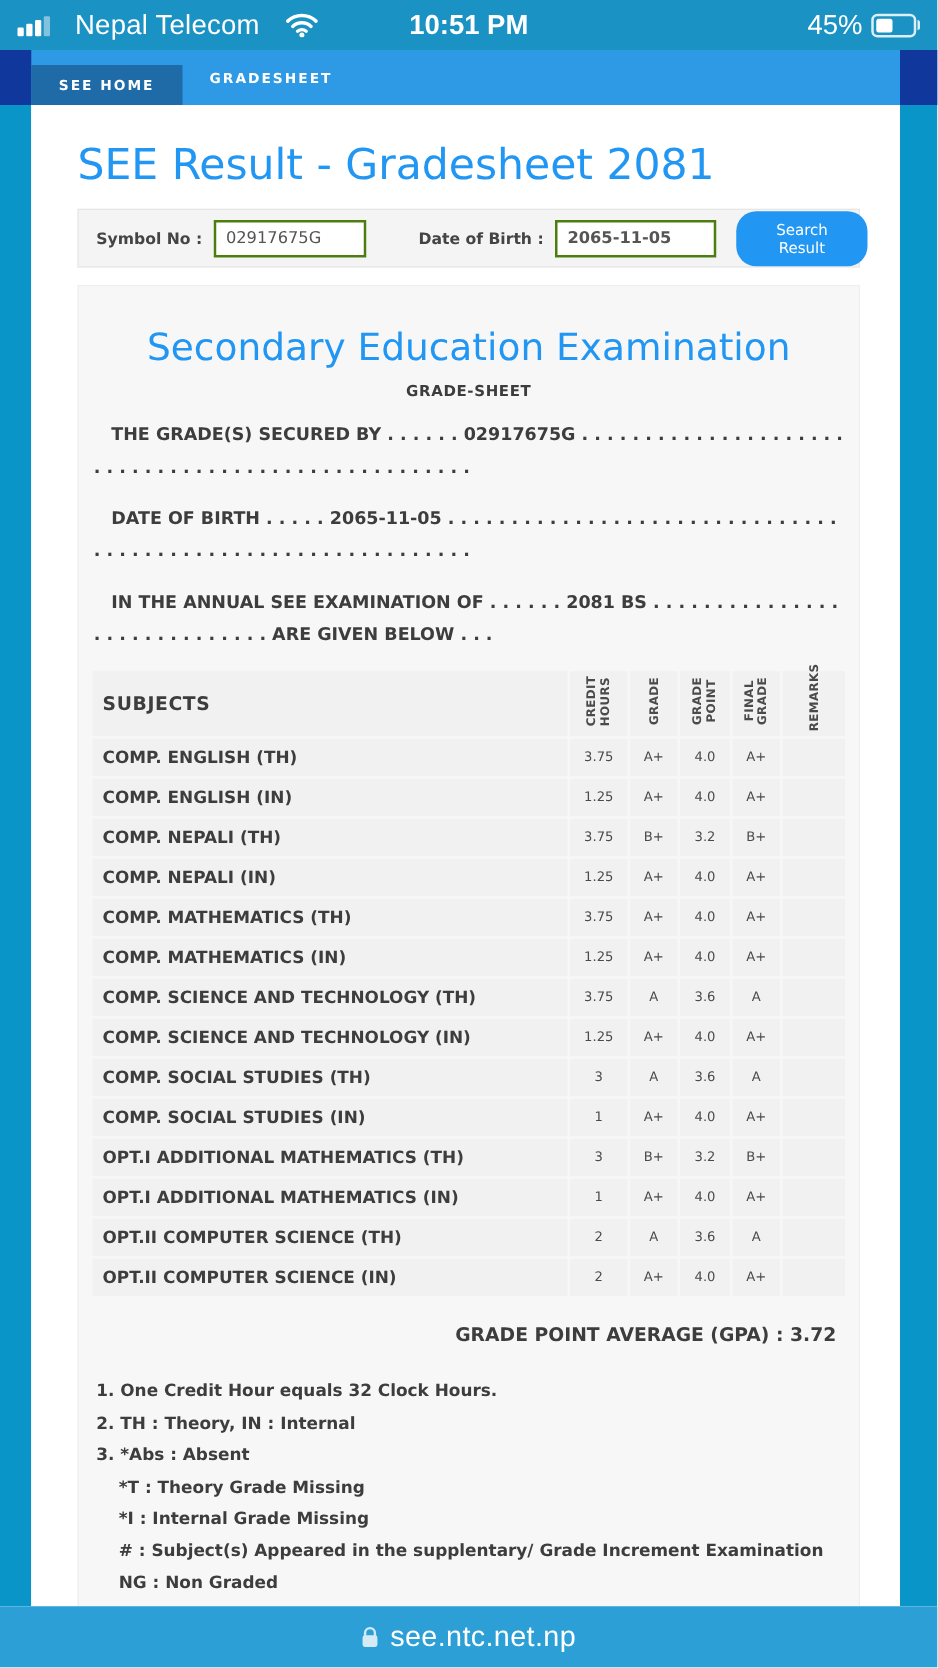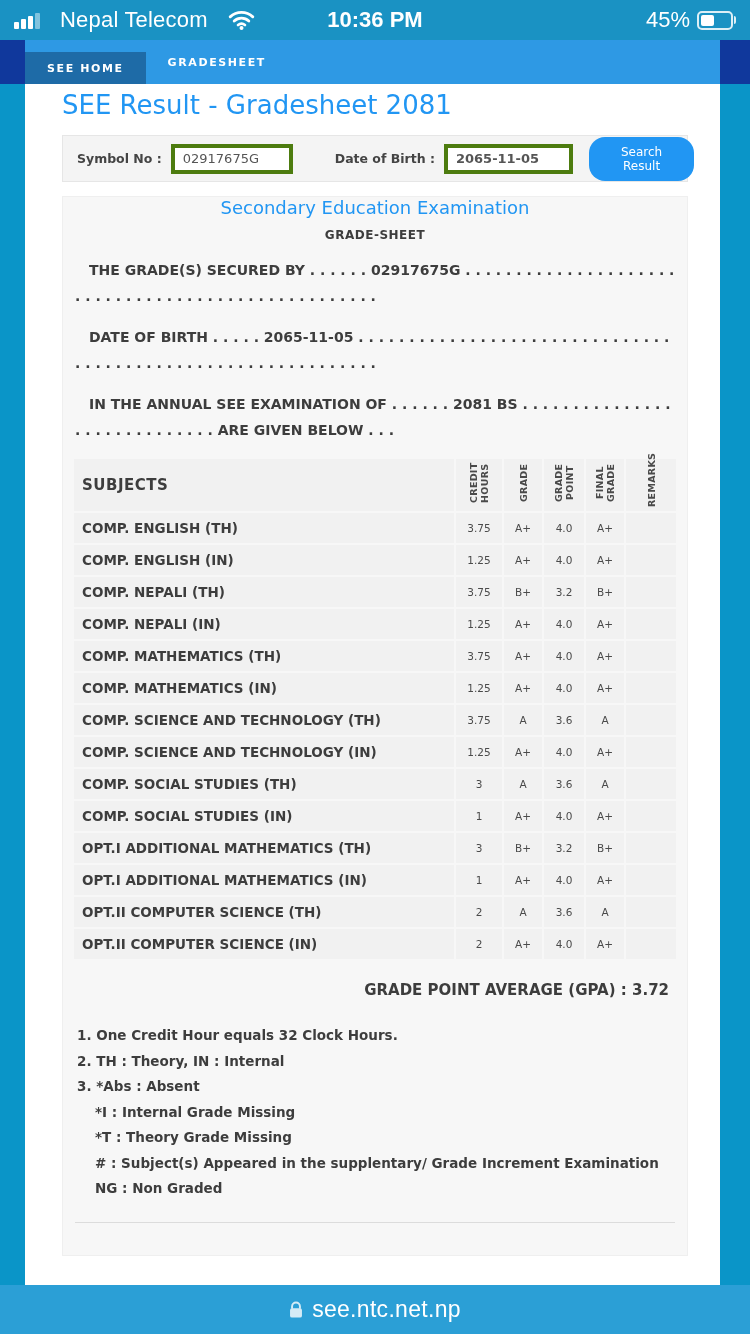--- a/index.html
+++ b/index.html
@@ -35,36 +35,36 @@
   .nav-tab{display:flex;align-items:center;padding:0 22px;color:#fff;font-size:11px;font-weight:700;
     letter-spacing:1.6px;cursor:pointer;}
   .nav-tab.active{background:var(--nav-active);margin-top:12px;}
 
   
   .main{flex:1 1 auto;display:flex;overflow:hidden;}
   .strip{flex:0 0 auto;background:var(--strip);}
   .strip.l{width:25px;} .strip.r{width:30px;}
   .content{flex:1;background:#fff;overflow:hidden;}
 
-  .page-title{margin:6px 0 0 37px;font-size:26px;color:var(--accent);font-weight:400;}
+  .page-title{margin:28px 0 0 37px;font-size:34px;color:var(--accent);font-weight:400;}
 
   .form-row{margin:15px 0 0 37px;width:626px;height:47px;background:#f4f4f4;border:1px solid #e6e6e6;
     display:flex;align-items:center;padding:0 14px;}
   .form-row label{font-size:12.5px;font-weight:700;color:#444;white-space:nowrap;}
-  .form-row input{height:30px;border:4px solid #4d7c0f;background:#fff;font-size:13px;color:#555;
+  .form-row input{height:30px;border:2px solid #4d7c0f;background:#fff;font-size:13px;color:#555;
     padding:0 8px;font-family:inherit;}
   .inp-symbol{width:122px;margin-left:9px;}
   .lbl-dob{margin-left:42px;}
   .inp-dob{width:129px;margin-left:9px;font-weight:bold;}
   .search-btn{margin-left:16px;background:var(--accent);color:#fff;border:none;border-radius:16px;
     font-size:12px;padding:8px 32px;font-family:inherit;cursor:pointer;}
 
   .card{margin:14px 0 0 37px;width:626px;min-height:1060px;background:var(--card);
     border:1px solid #efefef;padding-bottom:30px;}
-  .sheet-heading{text-align:center;font-size:18px;color:var(--accent);font-weight:400;}
+  .sheet-heading{margin-top:32px;text-align:center;font-size:30px;color:var(--accent);font-weight:400;}
   .sheet-sub{margin-top:10px;text-align:center;font-size:12px;font-weight:700;color:var(--text);letter-spacing:.5px;}
 
   .para{margin:15px 12px 0;color:var(--text);font-weight:700;font-size:14px;line-height:26px;}
   .para .l1{text-indent:14px;}
   .para div{white-space:nowrap;overflow:hidden;}
 
   table.grades{border-collapse:separate;border-spacing:2px;margin:14px auto 0;width:606px;}
   .grades th,.grades td{background:var(--cell);}
   .grades thead th{height:48px;vertical-align:middle;}
   .grades th.sub-h{text-align:left;padding:0 8px;font-size:15px;color:var(--text);letter-spacing:.5px;}
@@ -104,21 +104,21 @@
           <i></i>
         </span>
       <span class="carrier">Nepal Telecom</span>
       <svg width="27" height="20" viewBox="0 0 24 18">
         <path d="M1.8 6.2a15 15 0 0 1 20.4 0" stroke="#fff" stroke-width="2.5" fill="none" stroke-linecap="round"></path>
         <path d="M5.4 10a9.6 9.6 0 0 1 13.2 0" stroke="#fff" stroke-width="2.5" fill="none" stroke-linecap="round"></path>
         <path d="M8.9 13.5a5 5 0 0 1 6.2 0" stroke="#fff" stroke-width="2.5" fill="none" stroke-linecap="round"></path>
         <circle cx="12" cy="16.2" r="1.8" fill="#fff"></circle>
       </svg>
     </div>
-    <div class="sb-time">10:36 PM</div>
+    <div class="sb-time">10:51 PM</div>
     <div class="sb-right">
       <span class="batt-pct">45%</span>
       <span class="batt">
         <span class="batt-body">
             <span class="batt-fill" style="width: 45%;"></span>
           </span>
         <span class="batt-nub"></span>
       </span>
     </div>
   </div>
@@ -309,23 +309,23 @@
         <div class="gpa-line">GRADE POINT AVERAGE (GPA) : 3.72</div>
 
         <div class="notes">
 
             <div class="note-line">1. One Credit Hour equals 32 Clock Hours.</div>
 
             <div class="note-line">2. TH : Theory, IN : Internal</div>
 
             <div class="note-line">3. *Abs : Absent</div>
 
+            <div class="note-line indent">*T : Theory Grade Missing</div>
+
             <div class="note-line indent">*I : Internal Grade Missing</div>
-
-            <div class="note-line indent">*T : Theory Grade Missing</div>
 
             <div class="note-line indent"># : Subject(s) Appeared in the supplentary/ Grade Increment Examination</div>
 
             <div class="note-line indent">NG : Non Graded</div>
           </div>
 
         <hr class="rule">
 
       </div>
 

